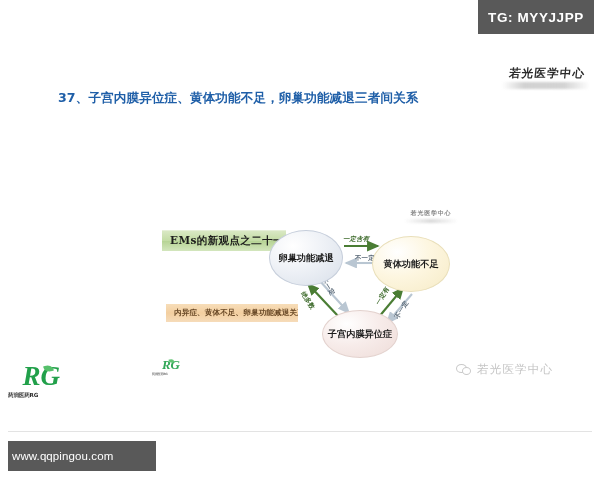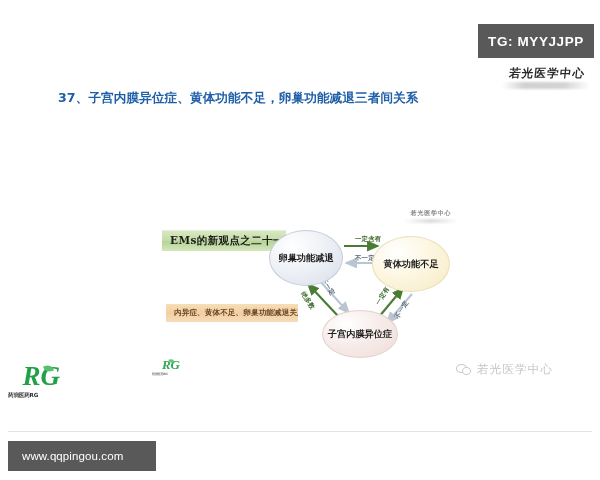--- a/index.html
+++ b/index.html
@@ -26,21 +26,21 @@
     position: absolute;
     left: 8px; right: 8px;
     top: 431px;
     height: 1px;
     background: #e3e3e3;
   }
 
   
   #tg-badge {
     position: absolute;
-    left: 478px; top: 24px;
+    left: 478px; top: 0;
     width: 116px; height: 34px;
     background: #595959;
     display: flex;
     align-items: center;
     justify-content: center;
     letter-spacing: 0.6px;
   }
   #tg-badge .txt {
     color: #ffffff;
     font-size: 13.5px;
@@ -206,21 +206,21 @@
   .arrow-label {
     position: absolute;
     font-size: 6.4px;
     font-weight: bold;
     white-space: nowrap;
     letter-spacing: .2px;
   }
   .lbl-green { color: #3e6b2c; }
   .lbl-gray  { color: #5b6a78; }
 
-  #lbl-top-green  { left: 205px; top: 29px; }
+  #lbl-top-green  { left: 193px; top: 29px; font-style: italic; }
   #lbl-top-gray   { left: 205px; top: 48px; }
   #lbl-left-gray  { left: 176px; top: 70px; transform: rotate(58deg); transform-origin: left top; }
   #lbl-left-green { left: 156px; top: 84px; transform: rotate(58deg); transform-origin: left top; }
   #lbl-right-green{ left: 224px; top: 96px; transform: rotate(-58deg); transform-origin: left top; }
   #lbl-right-gray { left: 243px; top: 110px; transform: rotate(-58deg); transform-origin: left top; }
 
   
   #rg-logo-main {
     position: absolute;
     left: 8px; top: 363px;
@@ -290,21 +290,21 @@
   }
 
   
   #url-bar {
     position: absolute;
     left: 8px; top: 441px;
     width: 148px; height: 30px;
     background: #595959;
     display: flex;
     align-items: center;
-    padding-left: 14px;
+    padding-left: 4px;
     box-sizing: border-box;
   }
   #url-bar .txt {
     color: #ffffff;
     font-size: 11.5px;
     font-family: "Liberation Sans", sans-serif;
     letter-spacing: .1px;
   }
 </style>
 </head>

